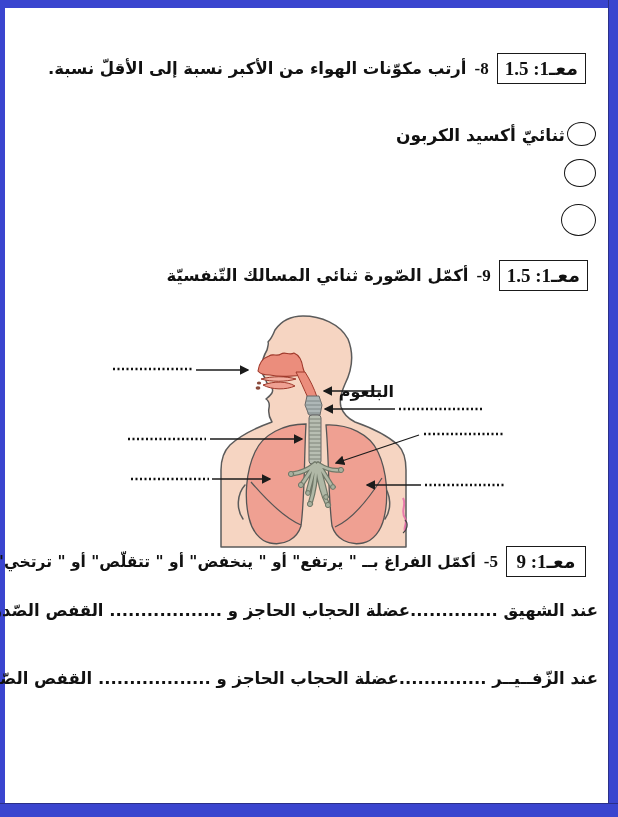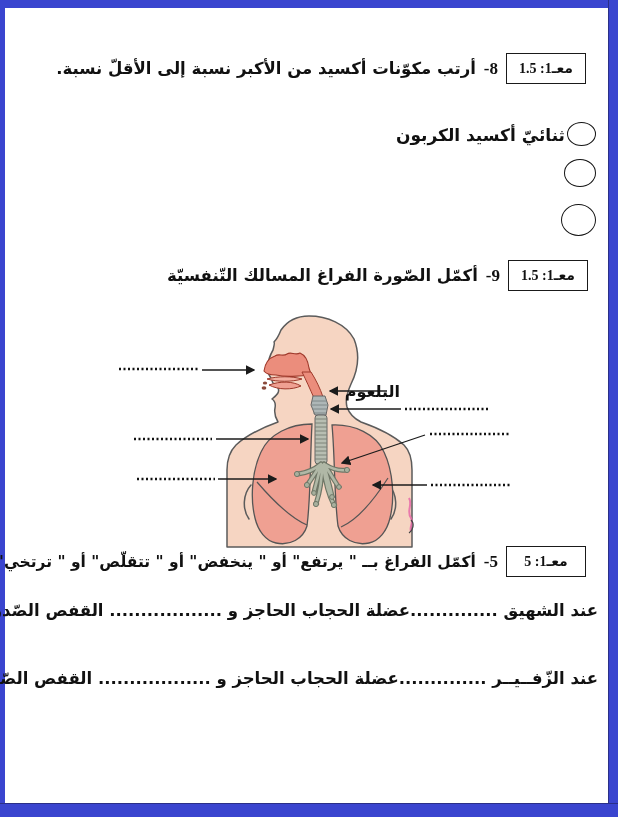--- a/index.html
+++ b/index.html
@@ -17,21 +17,21 @@
 
   .q-header{
     position:absolute;display:flex;align-items:center;gap:8px;
     direction:rtl;white-space:nowrap;color:#111;
   }
   .score-box{
     border:1.4px solid #1a1a1a;background:#fff;
     min-width:64px;height:26px;padding:1px 7px 2px 7px;
     display:flex;align-items:center;justify-content:center;
     font-family:"Liberation Serif","DejaVu Sans",serif;
-    font-size:14px;font-weight:600;direction:rtl;
+    font-size:19px;font-weight:600;direction:rtl;
   }
   .q-num{
     font-family:"Liberation Serif","DejaVu Sans",serif;
     font-size:17px;font-weight:700;
   }
   .q-text{font-size:16.5px;font-weight:700;}
 
   .options{position:absolute;right:22px;top:122px;direction:rtl;}
   .option{display:flex;align-items:center;margin-bottom:9px;direction:rtl;}
   .circle{
@@ -41,60 +41,60 @@
   .c1{width:27px;height:22px;}
   .c2{width:30px;height:26px;margin-top:4px;}
   .c3{width:33px;height:30px;margin-top:8px;}
   .opt-label{font-size:17px;font-weight:700;color:#111;padding-top:2px;text-align:center;}
 
   .fill-line{
     position:absolute;direction:rtl;white-space:nowrap;
     font-size:16.5px;font-weight:700;color:#111;
   }
 
-  .diagram{position:absolute;left:94px;top:312px;width:440px;height:236px;}
+  .diagram{position:absolute;left:88px;top:312px;width:440px;height:236px;}
   svg text{font-family:"DejaVu Sans",sans-serif;}
 </style>
 </head>
 <body>
 
 <div class="page">
 
   <div class="bar top"></div>
   <div class="bar left"></div>
   <div class="bar right"></div>
   <div class="bar bottom"></div>
 
   <div class="q-header" style="top:53px;right:32px;">
     <div class="score-box">
       <span>معـ1: 1.5</span>
     </div>
     <span class="q-num">8-</span>
-    <span class="q-text">أرتب مكوّنات أكسيد من الأكبر نسبة إلى الأقلّ نسبة.</span>
+    <span class="q-text">أرتب مكوّنات الهواء من الأكبر نسبة إلى الأقلّ نسبة.</span>
   </div>
 
   <div class="options">
     <div class="option">
       <span class="circle c1"></span>
       <span class="opt-label">ثنائيّ أكسيد الكربون</span>
     </div>
     <div class="option">
       <span class="circle c2"></span>
     </div>
     <div class="option">
       <span class="circle c3"></span>
     </div>
   </div>
 
   <div class="q-header" style="top:260px;right:30px;">
     <div class="score-box">
       <span>معـ1: 1.5</span>
     </div>
     <span class="q-num">9-</span>
-    <span class="q-text">أكمّل الصّورة الفراغ المسالك التّنفسيّة</span>
+    <span class="q-text">أكمّل الصّورة ثنائي المسالك التّنفسيّة</span>
   </div>
 
   <div class="diagram">
     <svg viewBox="0 0 440 236" width="440" height="236" xmlns="http://www.w3.org/2000/svg">
       <defs>
         <marker id="ah" viewBox="0 0 10 10" refX="8.5" refY="5" markerWidth="7.5" markerHeight="7.5" orient="auto">
           <path d="M0,0 L10,5 L0,10 z" fill="#1b1b1b"></path>
         </marker>
       </defs>
 
@@ -184,21 +184,21 @@
         <line x1="43" y1="167" x2="121" y2="167"></line>
         <line x1="337" y1="173" x2="416" y2="173"></line>
       </g>
 
       <text x="306" y="85" font-size="16" font-weight="bold" fill="#111111" direction="rtl">البلعوم</text>
     </svg>
   </div>
 
   <div class="q-header" style="top:546px;right:32px;">
     <div class="score-box">
-      <span>معـ1: 5</span>
+      <span>معـ1: 9</span>
     </div>
     <span class="q-num">5-</span>
     <span class="q-text" style="font-size:15.5px;">أكمّل الفراغ بــ " يرتفع" أو " ينخفض"  أو " تتقلّص" أو " ترتخي"</span>
   </div>
 
   <div class="fill-line" style="top:601px;right:20px;">عند الشهيق ..............عضلة الحجاب الحاجز و .................. القفص الصّدري.</div>
   <div class="fill-line" style="top:669px;right:20px;">عند الزّفــيــر ..............عضلة الحجاب الحاجز و .................. القفص الصّدري.</div>
 
 </div>
 

